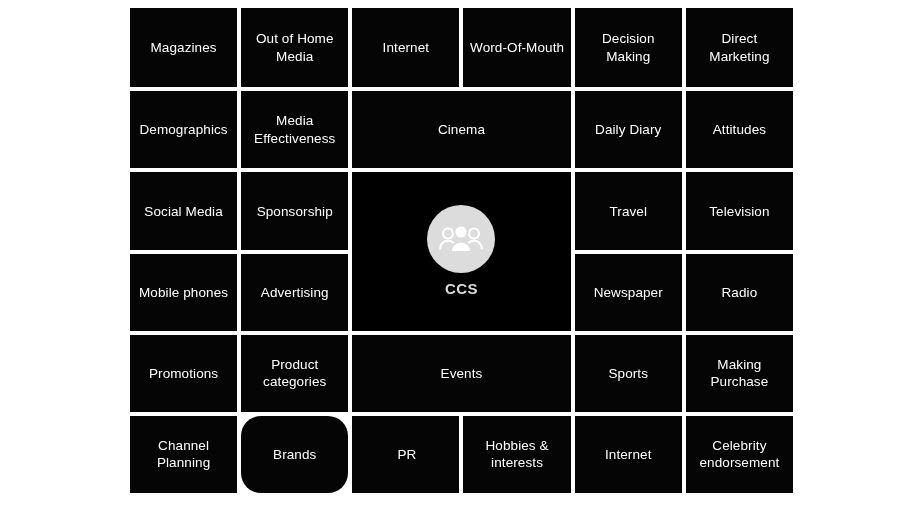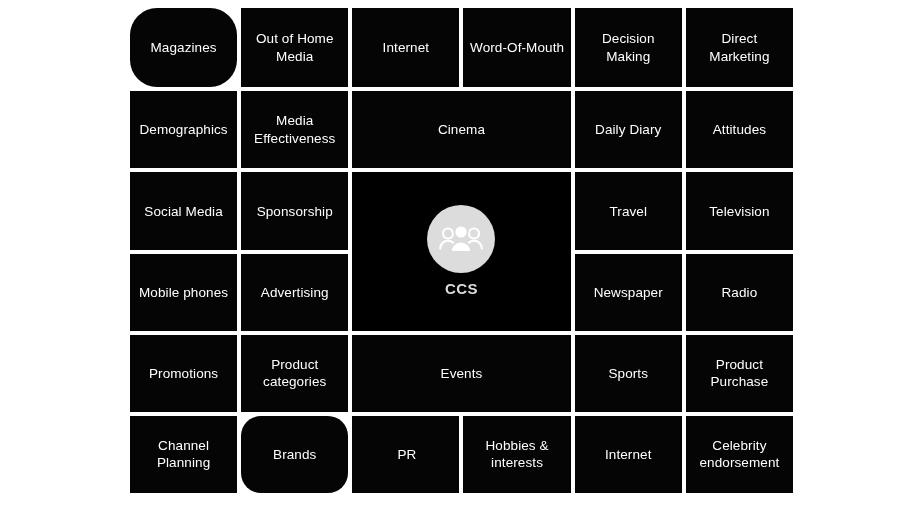--- a/index.html
+++ b/index.html
@@ -110,21 +110,21 @@
           <circle cx="35" cy="10.5" r="5" fill="none" stroke="#ffffff" stroke-width="2.2"></circle>
           <path d="M27.2 25.5 a7.8 7.8 0 0 1 15.6 0" fill="none" stroke="#ffffff" stroke-width="2.2" stroke-linecap="round"></path>
 
           <circle cx="22" cy="9" r="6.6" fill="#ffffff" stroke="#dcdcdc" stroke-width="2"></circle>
           <path d="M11.6 29 a10.4 10.4 0 0 1 20.8 0 z" fill="#ffffff" stroke="#dcdcdc" stroke-width="2" stroke-linejoin="round"></path>
         </svg>
       </div>
       <div class="logo-caption">CCS</div>
     </div>
 
-    <div class="tile" style="grid-row:1;grid-column:1;border-radius:27px;">Magazines</div>
+    <div class="tile" style="grid-row:1;grid-column:1;">Magazines</div>
     <div class="tile" style="grid-row:1;grid-column:2;">Out of Home Media</div>
     <div class="tile" style="grid-row:1;grid-column:3;">Internet</div>
     <div class="tile" style="grid-row:1;grid-column:4;">Word-Of-Mouth</div>
     <div class="tile" style="grid-row:1;grid-column:5;">Decision Making</div>
     <div class="tile" style="grid-row:1;grid-column:6;">Direct Marketing</div>
 
     <div class="tile" style="grid-row:2;grid-column:1;">Demographics</div>
     <div class="tile wide" style="grid-row:2;grid-column:3 / span 2;">Cinema</div>
     <div class="tile" style="grid-row:2;grid-column:2;">Media Effectiveness</div>
     <div class="tile" style="grid-row:2;grid-column:5;">Daily Diary</div>
@@ -137,21 +137,21 @@
 
     <div class="tile" style="grid-row:4;grid-column:1;">Mobile phones</div>
     <div class="tile" style="grid-row:4;grid-column:2;">Advertising</div>
     <div class="tile" style="grid-row:4;grid-column:5;">Newspaper</div>
     <div class="tile" style="grid-row:4;grid-column:6;">Radio</div>
 
     <div class="tile" style="grid-row:5;grid-column:1;">Promotions</div>
     <div class="tile" style="grid-row:5;grid-column:2;">Product categories</div>
     <div class="tile wide" style="grid-row:5;grid-column:3 / span 2;">Events</div>
     <div class="tile" style="grid-row:5;grid-column:5;">Sports</div>
-    <div class="tile" style="grid-row:5;grid-column:6;">Product Purchase</div>
+    <div class="tile" style="grid-row:5;grid-column:6;">Making Purchase</div>
 
     <div class="tile" style="grid-row:6;grid-column:1;">Channel Planning</div>
     <div class="tile" style="grid-row:6;grid-column:2;border-radius:20px;">Brands</div>
     <div class="tile" style="grid-row:6;grid-column:3;padding-left:8px;">PR</div>
     <div class="tile" style="grid-row:6;grid-column:4;">Hobbies &amp; interests</div>
     <div class="tile" style="grid-row:6;grid-column:5;">Internet</div>
     <div class="tile" style="grid-row:6;grid-column:6;">Celebrity endorsement</div>
 
   </div>
 </div>

